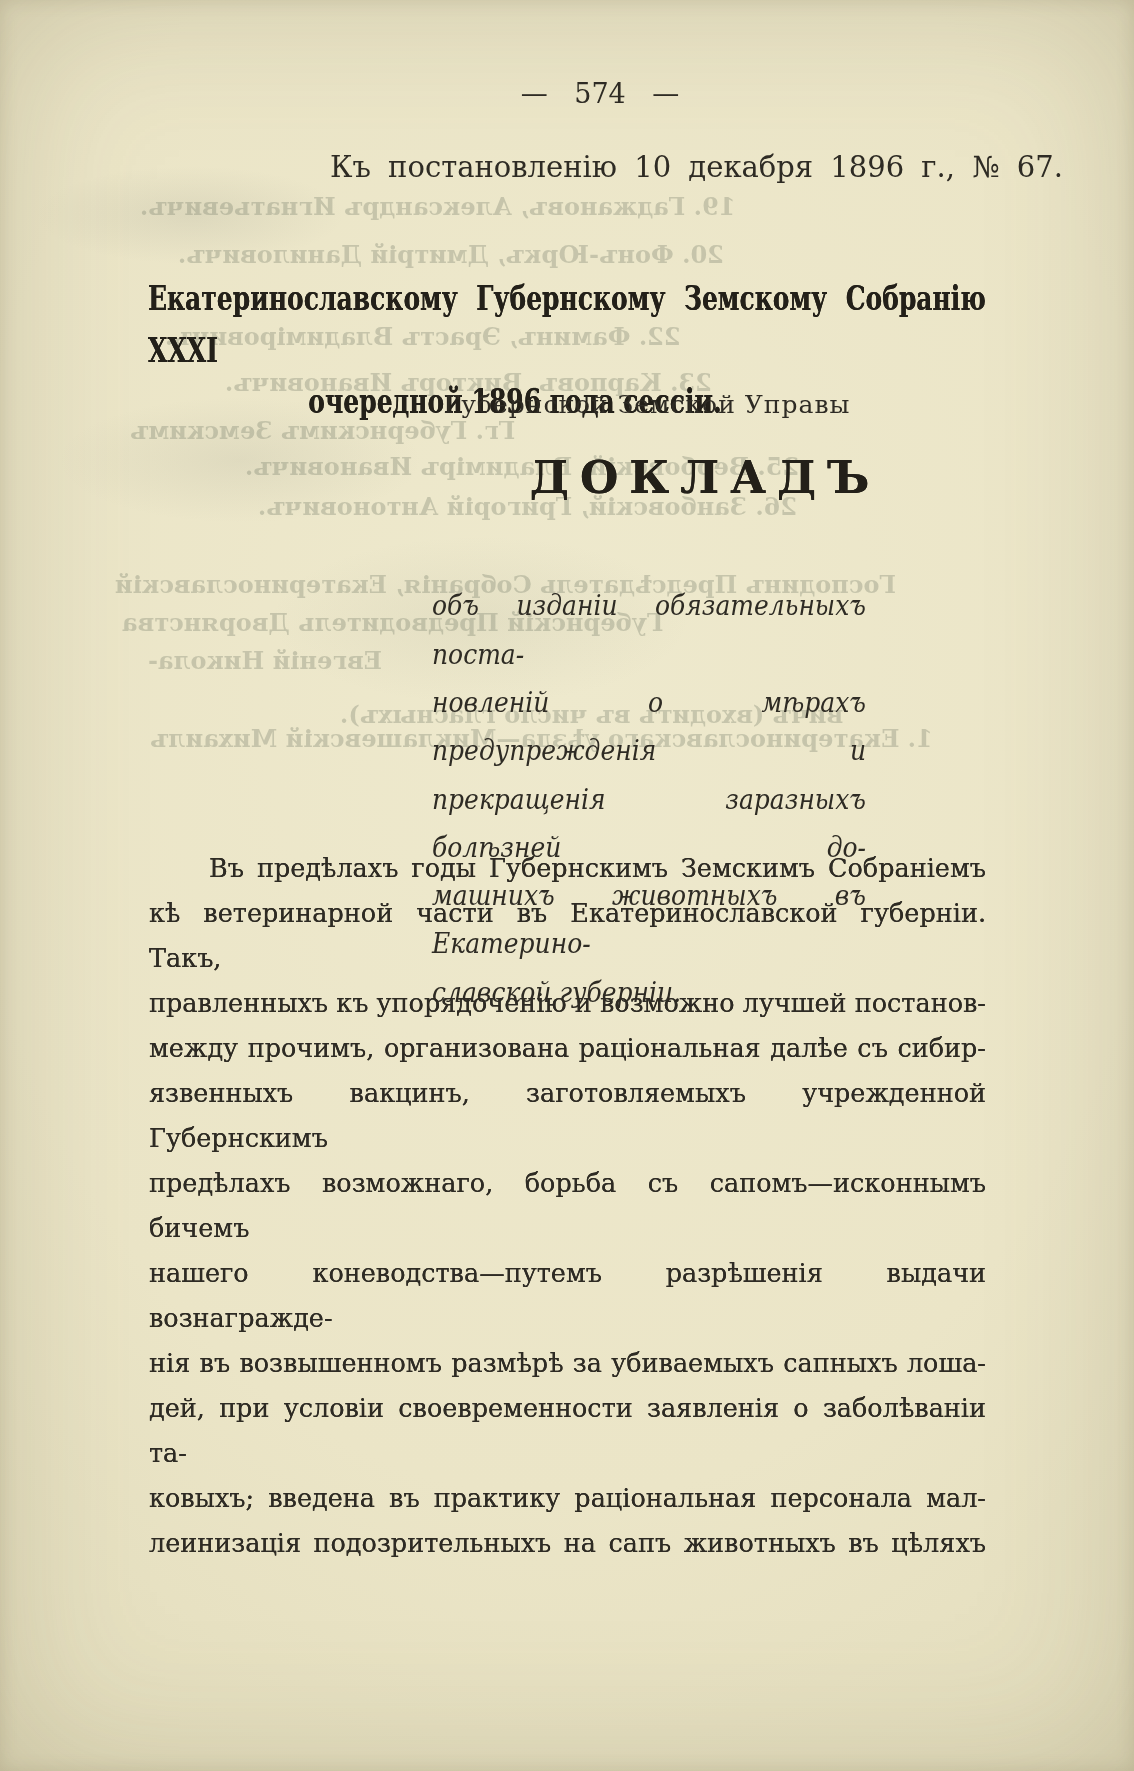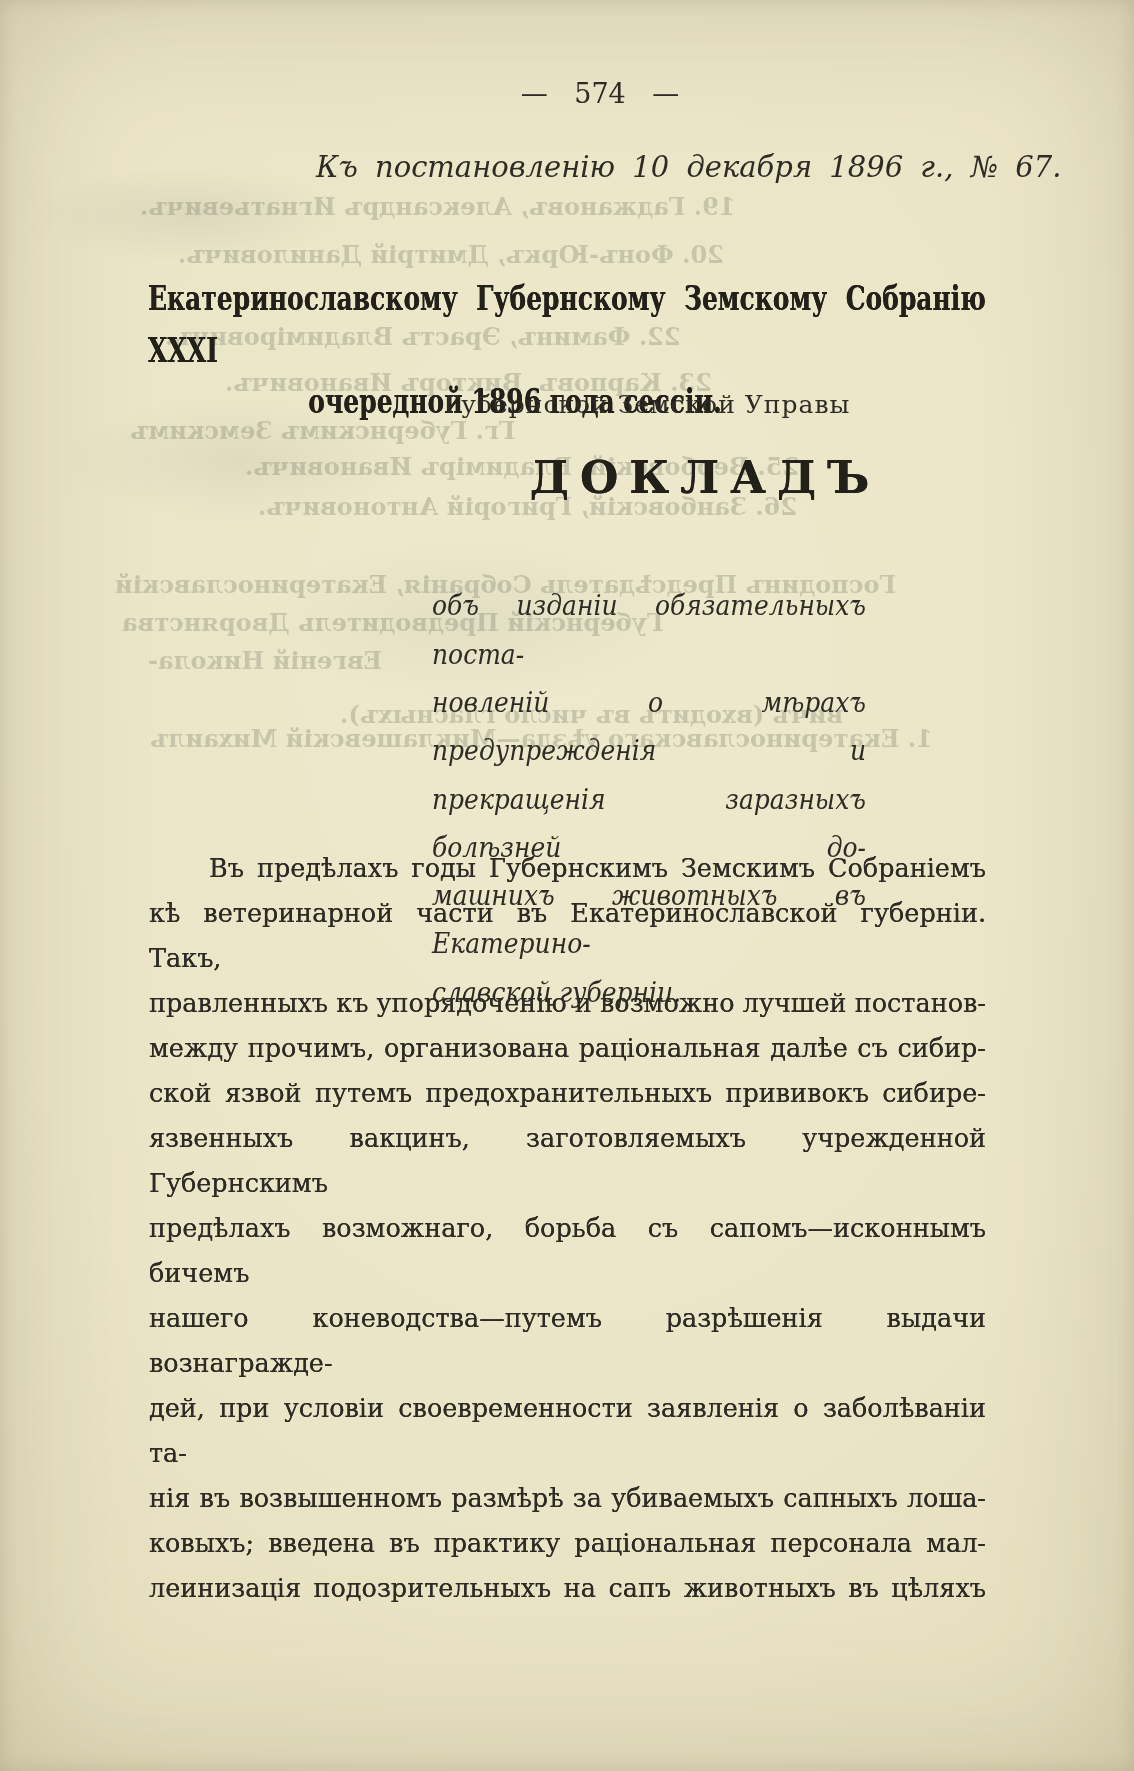--- a/index.html
+++ b/index.html
@@ -29,22 +29,22 @@
     font-weight:bold;
     white-space:nowrap;
     font-size:24px;
   }
   .page-number {
     position:absolute; top:78px; left:0; width:100%;
     text-align:center; font-size:27px; word-spacing:18px;
     transform:translateX(33px);
   }
   .ref-line {
-    position:absolute; top:150px; left:316px;
-    font-style:italic; font-size:29px; word-spacing:8px;
+    position:absolute; top:150px; left:330px;
+    font-size:29px; word-spacing:8px;
     white-space:nowrap;
   }
   .heading {
     position:absolute; top:274px; left:148px; width:838px;
     font-weight:bold; font-size:25px; line-height:38px;
     color:#232019;
     transform:scaleY(1.35); transform-origin:top center;
     text-shadow:0 0 .5px currentColor;
   }
   .heading-l1 { text-align:justify; text-align-last:justify; }
@@ -119,25 +119,24 @@
       <div class="line">машнихъ животныхъ въ Екатерино-</div>
       <div class="line last-line">славской губерніи.</div>
     </div>
 
   <div class="body-text">
     <div class="para">
         <div class="line">Въ предѣлахъ годы Губернскимъ Земскимъ Собраніемъ</div>
         <div class="line">кѣ ветеринарной части въ Екатеринославской губерніи. Такъ,</div>
         <div class="line">правленныхъ къ упорядоченію и возможно лучшей постанов-</div>
         <div class="line">между прочимъ, организована раціональная далѣе съ сибир-</div>
-        <div class="line">ской язвой путемъ предохранительныхъ прививокъ сибире-</div>
         <div class="line">язвенныхъ вакцинъ, заготовляемыхъ учрежденной Губернскимъ</div>
         <div class="line">предѣлахъ возможнаго, борьба съ сапомъ—исконнымъ бичемъ</div>
         <div class="line">нашего коневодства—путемъ разрѣшенія выдачи вознагражде-</div>
+        <div class="line">нія въ возвышенномъ размѣрѣ за убиваемыхъ сапныхъ лоша-</div>
         <div class="line">дей, при условіи своевременности заявленія о заболѣваніи та-</div>
-        <div class="line">нія въ возвышенномъ размѣрѣ за убиваемыхъ сапныхъ лоша-</div>
         <div class="line">ковыхъ; введена въ практику раціональная персонала мал-</div>
         <div class="line">леинизація подозрительныхъ на сапъ животныхъ въ цѣляхъ</div>
       </div>
 
   </div>
 
 </div>
 
 </body></html>

